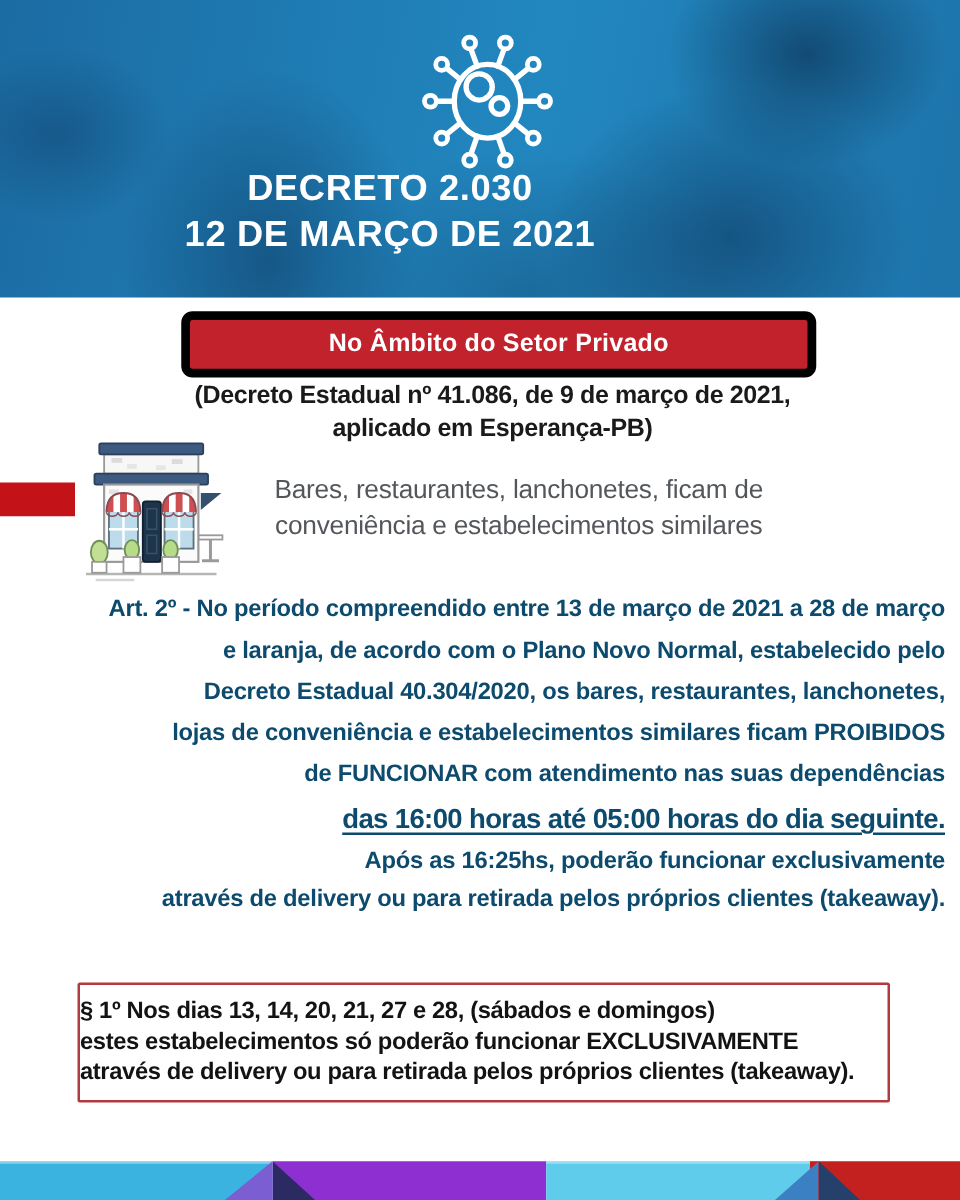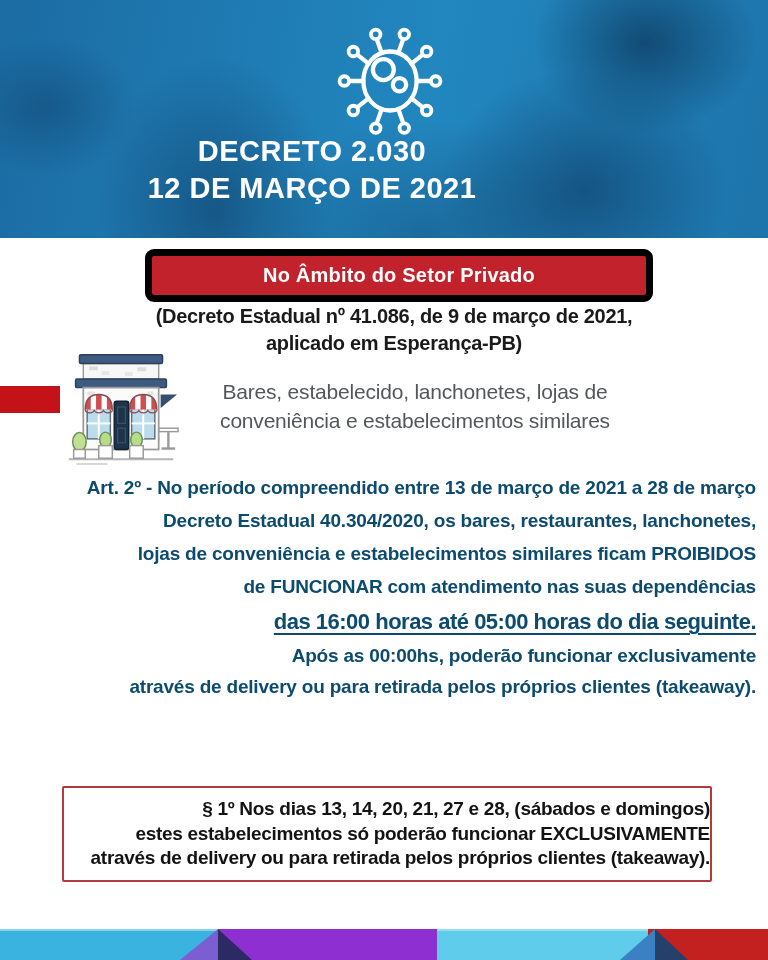--- a/index.html
+++ b/index.html
@@ -54,21 +54,21 @@
   .article .line{line-height:33px;height:33px;}
   .article .highlight{
     line-height:37px;height:37px;font-size:22px;letter-spacing:-.5px;
     text-decoration:underline;text-decoration-thickness:2px;text-underline-offset:4px;
   }
   .article .after{line-height:31px;height:31px;font-size:19px;}
   
   .notice{
     position:absolute;left:62px;top:786px;width:646px;height:92px;
     border:2.5px solid #b03a3c;border-radius:2px;background:#fff;
-    display:flex;flex-direction:column;justify-content:center;text-align:right;
+    display:flex;flex-direction:column;justify-content:center;text-align:left;
     font-weight:bold;font-size:19px;line-height:24.5px;letter-spacing:-.3px;color:#131313;
   }
   
   .band{position:absolute;left:0;top:929px;width:768px;height:31px;}
   .band .seg,.band .tri{position:absolute;top:0;height:31px;}
   .seg.cyan-l{left:0;width:218px;background:#3ab3e0;box-shadow:inset 0 2px 0 rgba(255,255,255,.4);}
   .seg.purple{left:218px;width:219px;background:#8d2fd1;}
   .seg.cyan-r{left:437px;width:218px;background:#5fccec;box-shadow:inset 0 2px 0 rgba(255,255,255,.35);}
   .seg.red{left:648px;width:120px;background:#c32020;}
   .tri.lp {left:180px;width:38px;background:#7a5ed2;clip-path:polygon(100% 0,0 100%,100% 100%);}
@@ -177,31 +177,32 @@
     <path d="M69,66 a4.7,3.2 0 0 0 9.4,0 a4.7,3.2 0 0 0 9.4,0 a4.7,3.2 0 0 0 9.4,0" fill="none" stroke="#8a4a50" stroke-width="1.3"></path>
     <ellipse cx="17" cy="99" rx="7" ry="9.5" fill="#c1e093" stroke="#6f8f57" stroke-width="1.5"></ellipse>
     <rect x="11" y="107" width="12" height="9" fill="#ffffff" stroke="#9a9a9a" stroke-width="1.5"></rect>
     <ellipse cx="44" cy="97" rx="6" ry="8" fill="#b7dc88" stroke="#6f8f57" stroke-width="1.5"></ellipse>
     <rect x="37" y="103" width="14" height="13" fill="#ffffff" stroke="#9a9a9a" stroke-width="1.5"></rect>
     <ellipse cx="76" cy="97" rx="6" ry="8" fill="#b7dc88" stroke="#6f8f57" stroke-width="1.5"></ellipse>
     <rect x="69" y="103" width="14" height="13" fill="#ffffff" stroke="#9a9a9a" stroke-width="1.5"></rect>
   </svg>
 
   <div class="estab">
-    <div>Bares, estabelecido, lanchonetes, lojas de</div>
+    <div>Bares, restaurantes, lanchonetes, ficam de</div>
     <div>conveniência e estabelecimentos similares</div>
   </div>
 
   <section class="article">
     <div class="line">Art. 2º - No período compreendido entre 13 de março de 2021 a 28 de março</div>
+    <div class="line">e laranja, de acordo com o Plano Novo Normal, estabelecido pelo</div>
     <div class="line">Decreto Estadual  40.304/2020, os bares, restaurantes, lanchonetes,</div>
     <div class="line">lojas de conveniência e estabelecimentos similares ficam PROIBIDOS</div>
     <div class="line">de FUNCIONAR com atendimento  nas suas dependências</div>
     <div class="highlight">das 16:00 horas até 05:00 horas do dia seguinte.</div>
-    <div class="after">Após as 00:00hs, poderão funcionar exclusivamente</div>
+    <div class="after">Após as 16:25hs, poderão funcionar exclusivamente</div>
     <div class="after">através de delivery ou para retirada pelos próprios clientes (takeaway).</div>
   </section>
 
   <section class="notice">
     <div>§ 1º Nos dias 13, 14, 20, 21,  27 e 28, (sábados e domingos)</div>
     <div>estes estabelecimentos só poderão  funcionar EXCLUSIVAMENTE</div>
     <div>através de delivery ou para retirada pelos próprios clientes (takeaway).</div>
   </section>
 
   <footer class="band">

